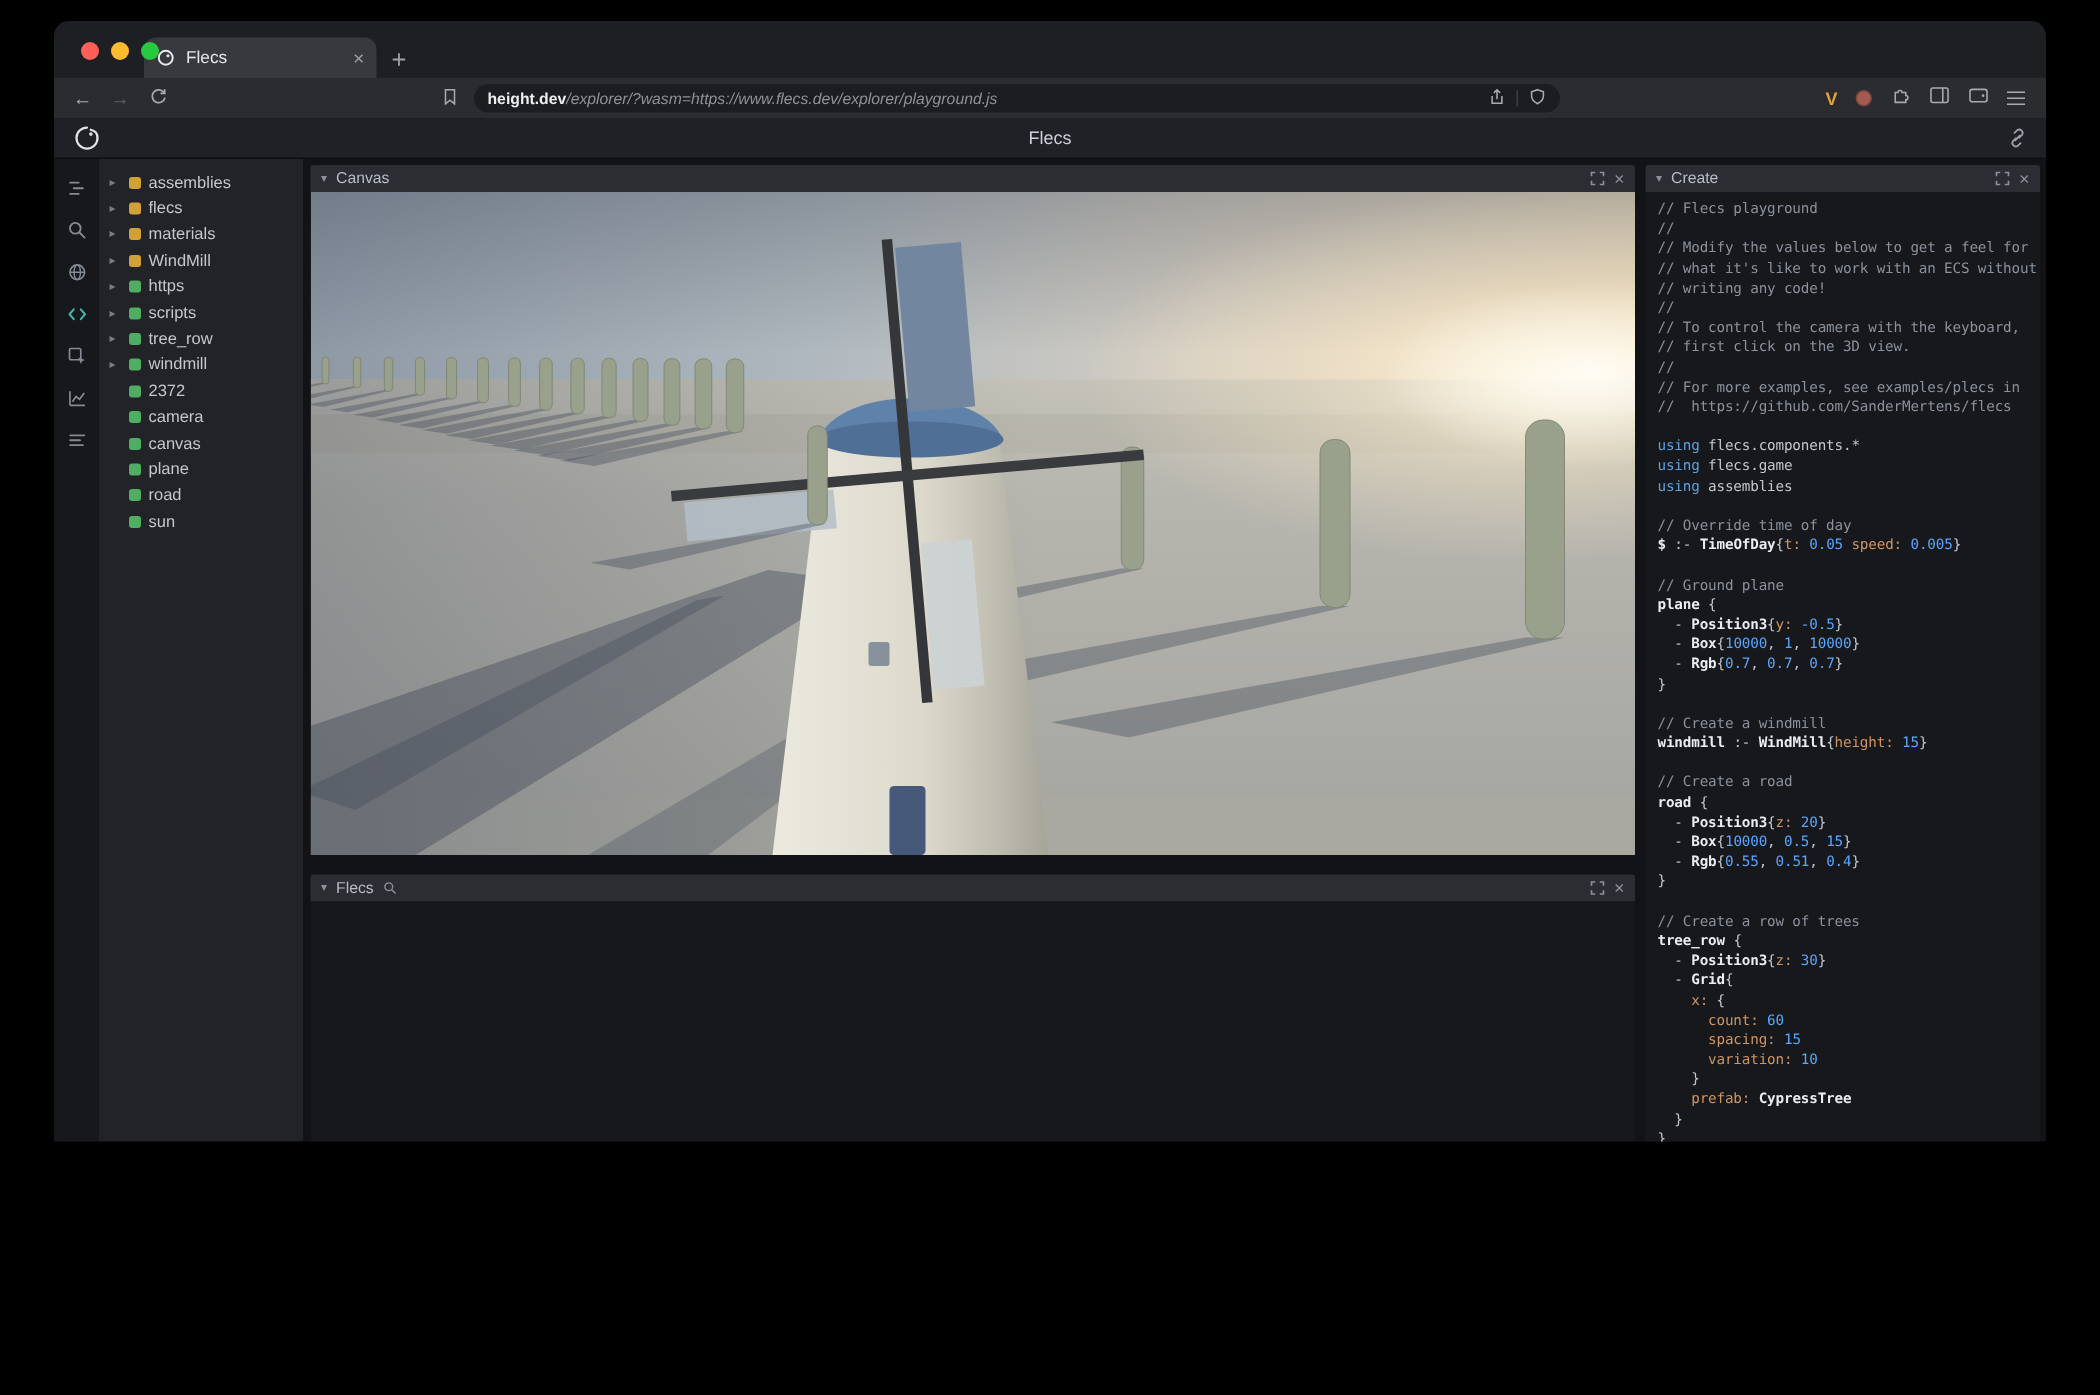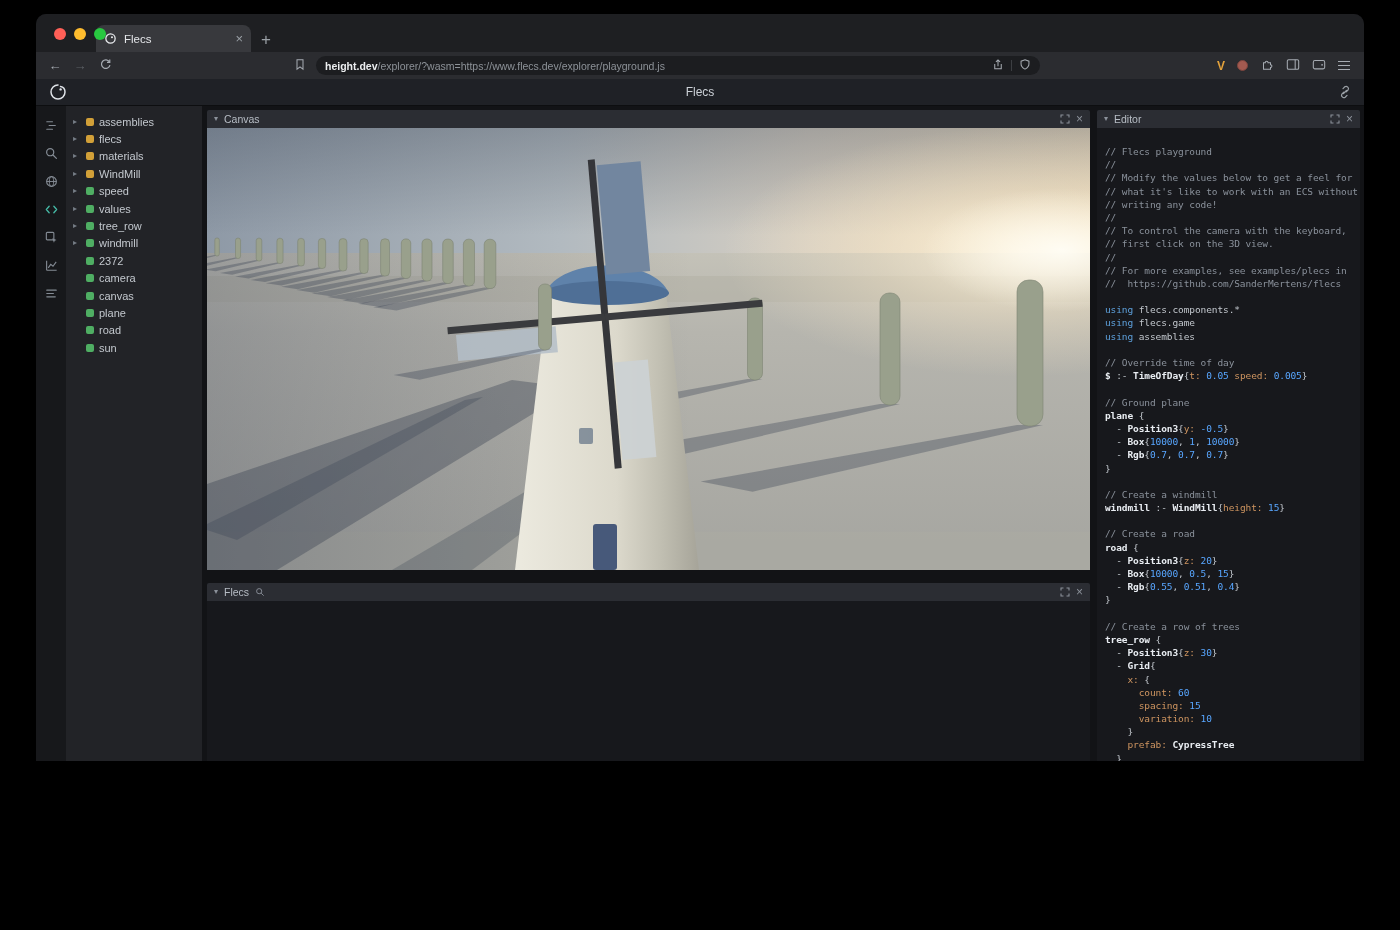--- a/index.html
+++ b/index.html
@@ -21,21 +21,21 @@
   .newtab { color:#9aa0a6; font-size:17px; margin:0 0 4px 10px; line-height:1; }
 
   .navbar { height:27px; background:#2b2c30; display:flex; align-items:center; padding:0 10px; gap:7px; flex:none; }
   .nav-btn { color:#a6abb2; font-size:13px; width:18px; text-align:center; line-height:1; }
   .nav-btn.disabled { color:#5c6065; }
   .nav-spacer { flex:1; }
   .omnibox { width:724px; height:19px; background:#1c1d20; border-radius:10px; display:flex; align-items:center;
     gap:7px; padding:0 9px; font-size:10.5px; color:#9aa0a6; }
   .url-text { flex:1; white-space:nowrap; overflow:hidden; }
   .url-domain { color:#eceef0; }
-  .url-path { color:#8d9298; }
+  .url-path { color:#8d9298;font-style:italic; }
   .omni-sep { width:1px; height:11px; background:#3c3e42; }
   .right-icons { display:flex; align-items:center; gap:12px; margin-right:4px; }
   .vpn { color:#e3a23c; font-weight:bold; font-size:12px; }
   .ext-badge { width:11px; height:11px; border-radius:50%; background:#a35a50; border:1px solid #7d453e; }
   .menu-icon { display:flex; flex-direction:column; gap:2.5px; }
   .menu-icon i { display:block; width:12px; height:1.5px; background:#a6abb2; }
 
   
   .app-header { height:27px; background:#1f2126; border-bottom:1px solid #0d0e10; position:relative;
     display:flex; align-items:center; flex:none; }
@@ -65,21 +65,21 @@
   .ph-spacer { flex:1; }
   .ph-btn { color:#8b919a; display:flex; align-items:center; font-size:12px; line-height:1; }
 
   .canvas-body { height:442px; background:#000; flex:none; position:relative; overflow:hidden; }
   .scene { position:absolute; inset:0; width:100%; height:100%; display:block; }
 
   .panel-gap { height:13px; flex:none; }
   .search-body { flex:1; background:#17181c; }
 
   .editorpanel { width:263px; flex:none; display:flex; flex-direction:column; margin:4px 4px 0 0; }
-  .editor-body { height:662px; background:#17181c; padding:17px 0 0 8px; overflow:hidden; flex:none;
+  .editor-body { height:662px; background:#17181c; padding:5px 0 0 8px; overflow:hidden; flex:none;
     font-family:"DejaVu Sans Mono", monospace; font-size:9.5px; letter-spacing:-0.1px; line-height:13.2px;
     color:#c2c7cd; white-space:pre; }
   .code-line { height:13.2px; }
   .tok-c { color:#8a919b; }
   .tok-k { color:#5ea1dd; }
   .tok-e { color:#e9edf2; font-weight:bold; }
   .tok-p { color:#cf9560; }
   .tok-n { color:#58a6ff; }
   .tok-d { color:#c2c7cd; }
   .editor-rest { flex:1; }
@@ -240,26 +240,26 @@
           <span class="tree-label">materials</span>
         </div>
         <div class="tree-item">
           <span class="tree-chevron">▸</span>
           <span class="tree-square module"></span>
           <span class="tree-label">WindMill</span>
         </div>
         <div class="tree-item">
           <span class="tree-chevron">▸</span>
           <span class="tree-square entity"></span>
-          <span class="tree-label">speed</span>
-        </div>
-        <div class="tree-item">
-          <span class="tree-chevron">▸</span>
-          <span class="tree-square entity"></span>
-          <span class="tree-label">values</span>
+          <span class="tree-label">https</span>
+        </div>
+        <div class="tree-item">
+          <span class="tree-chevron">▸</span>
+          <span class="tree-square entity"></span>
+          <span class="tree-label">scripts</span>
         </div>
         <div class="tree-item">
           <span class="tree-chevron">▸</span>
           <span class="tree-square entity"></span>
           <span class="tree-label">tree_row</span>
         </div>
         <div class="tree-item">
           <span class="tree-chevron">▸</span>
           <span class="tree-square entity"></span>
           <span class="tree-label">windmill</span>
@@ -437,21 +437,21 @@
             </svg>
         </span>
         <span class="ph-btn">×</span>
       </div>
       <div class="search-body"></div>
     </div>
 
     <div class="editorpanel">
       <div class="panel-header">
         <span class="ph-chevron">▾</span>
-        <span>Editor</span>
+        <span>Create</span>
         <span class="ph-spacer"></span>
         <span class="ph-btn">
           <svg width="10" height="10" viewBox="0 0 10 10">
               <path d="M1 3.5 V1 h2.5 M6.5 1 H9 v2.5 M9 6.5 V9 H6.5 M3.5 9 H1 V6.5" fill="none" stroke="currentColor" stroke-width="1.1"></path>
             </svg>
         </span>
         <span class="ph-btn">×</span>
       </div>
       <div class="editor-body"><div class="code-line"><span class="tok-c">// Flecs playground</span></div><div class="code-line"><span class="tok-c">//</span></div><div class="code-line"><span class="tok-c">// Modify the values below to get a feel for</span></div><div class="code-line"><span class="tok-c">// what it's like to work with an ECS without</span></div><div class="code-line"><span class="tok-c">// writing any code!</span></div><div class="code-line"><span class="tok-c">//</span></div><div class="code-line"><span class="tok-c">// To control the camera with the keyboard,</span></div><div class="code-line"><span class="tok-c">// first click on the 3D view.</span></div><div class="code-line"><span class="tok-c">//</span></div><div class="code-line"><span class="tok-c">// For more examples, see examples/plecs in</span></div><div class="code-line"><span class="tok-c">//  https://github.com/SanderMertens/flecs</span></div><div class="code-line">&nbsp;</div><div class="code-line"><span class="tok-k">using </span><span class="tok-d">flecs.components.*</span></div><div class="code-line"><span class="tok-k">using </span><span class="tok-d">flecs.game</span></div><div class="code-line"><span class="tok-k">using </span><span class="tok-d">assemblies</span></div><div class="code-line">&nbsp;</div><div class="code-line"><span class="tok-c">// Override time of day</span></div><div class="code-line"><span class="tok-e">$</span><span class="tok-d"> :- </span><span class="tok-e">TimeOfDay</span><span class="tok-d">{</span><span class="tok-p">t:</span><span class="tok-d"> </span><span class="tok-n">0.05</span><span class="tok-d"> </span><span class="tok-p">speed:</span><span class="tok-d"> </span><span class="tok-n">0.005</span><span class="tok-d">}</span></div><div class="code-line">&nbsp;</div><div class="code-line"><span class="tok-c">// Ground plane</span></div><div class="code-line"><span class="tok-e">plane</span><span class="tok-d"> {</span></div><div class="code-line"><span class="tok-d">  - </span><span class="tok-e">Position3</span><span class="tok-d">{</span><span class="tok-p">y:</span><span class="tok-d"> </span><span class="tok-n">-0.5</span><span class="tok-d">}</span></div><div class="code-line"><span class="tok-d">  - </span><span class="tok-e">Box</span><span class="tok-d">{</span><span class="tok-n">10000</span><span class="tok-d">, </span><span class="tok-n">1</span><span class="tok-d">, </span><span class="tok-n">10000</span><span class="tok-d">}</span></div><div class="code-line"><span class="tok-d">  - </span><span class="tok-e">Rgb</span><span class="tok-d">{</span><span class="tok-n">0.7</span><span class="tok-d">, </span><span class="tok-n">0.7</span><span class="tok-d">, </span><span class="tok-n">0.7</span><span class="tok-d">}</span></div><div class="code-line"><span class="tok-d">}</span></div><div class="code-line">&nbsp;</div><div class="code-line"><span class="tok-c">// Create a windmill</span></div><div class="code-line"><span class="tok-e">windmill</span><span class="tok-d"> :- </span><span class="tok-e">WindMill</span><span class="tok-d">{</span><span class="tok-p">height:</span><span class="tok-d"> </span><span class="tok-n">15</span><span class="tok-d">}</span></div><div class="code-line">&nbsp;</div><div class="code-line"><span class="tok-c">// Create a road</span></div><div class="code-line"><span class="tok-e">road</span><span class="tok-d"> {</span></div><div class="code-line"><span class="tok-d">  - </span><span class="tok-e">Position3</span><span class="tok-d">{</span><span class="tok-p">z:</span><span class="tok-d"> </span><span class="tok-n">20</span><span class="tok-d">}</span></div><div class="code-line"><span class="tok-d">  - </span><span class="tok-e">Box</span><span class="tok-d">{</span><span class="tok-n">10000</span><span class="tok-d">, </span><span class="tok-n">0.5</span><span class="tok-d">, </span><span class="tok-n">15</span><span class="tok-d">}</span></div><div class="code-line"><span class="tok-d">  - </span><span class="tok-e">Rgb</span><span class="tok-d">{</span><span class="tok-n">0.55</span><span class="tok-d">, </span><span class="tok-n">0.51</span><span class="tok-d">, </span><span class="tok-n">0.4</span><span class="tok-d">}</span></div><div class="code-line"><span class="tok-d">}</span></div><div class="code-line">&nbsp;</div><div class="code-line"><span class="tok-c">// Create a row of trees</span></div><div class="code-line"><span class="tok-e">tree_row</span><span class="tok-d"> {</span></div><div class="code-line"><span class="tok-d">  - </span><span class="tok-e">Position3</span><span class="tok-d">{</span><span class="tok-p">z:</span><span class="tok-d"> </span><span class="tok-n">30</span><span class="tok-d">}</span></div><div class="code-line"><span class="tok-d">  - </span><span class="tok-e">Grid</span><span class="tok-d">{</span></div><div class="code-line"><span class="tok-d">    </span><span class="tok-p">x:</span><span class="tok-d"> {</span></div><div class="code-line"><span class="tok-d">      </span><span class="tok-p">count:</span><span class="tok-d"> </span><span class="tok-n">60</span></div><div class="code-line"><span class="tok-d">      </span><span class="tok-p">spacing:</span><span class="tok-d"> </span><span class="tok-n">15</span></div><div class="code-line"><span class="tok-d">      </span><span class="tok-p">variation:</span><span class="tok-d"> </span><span class="tok-n">10</span></div><div class="code-line"><span class="tok-d">    }</span></div><div class="code-line"><span class="tok-d">    </span><span class="tok-p">prefab:</span><span class="tok-d"> </span><span class="tok-e">CypressTree</span></div><div class="code-line"><span class="tok-d">  }</span></div><div class="code-line"><span class="tok-d">}</span></div></div>
       <div class="editor-rest"></div>

